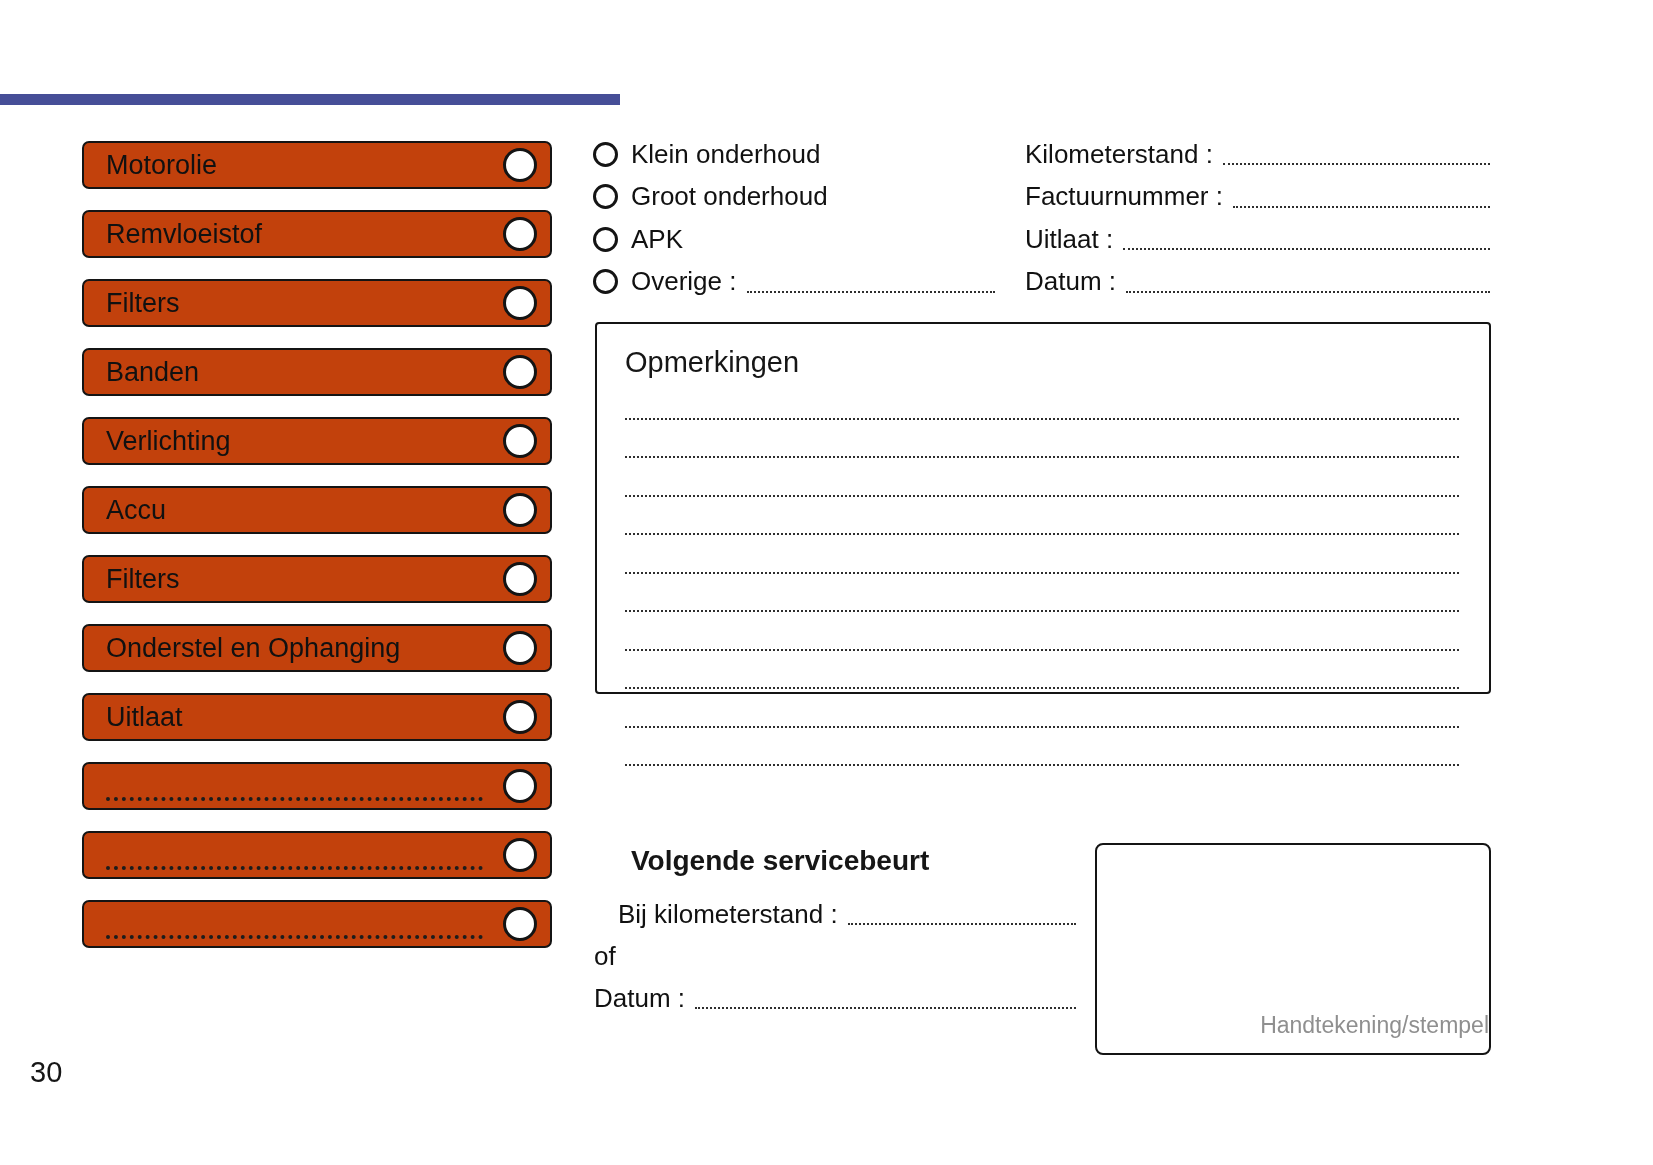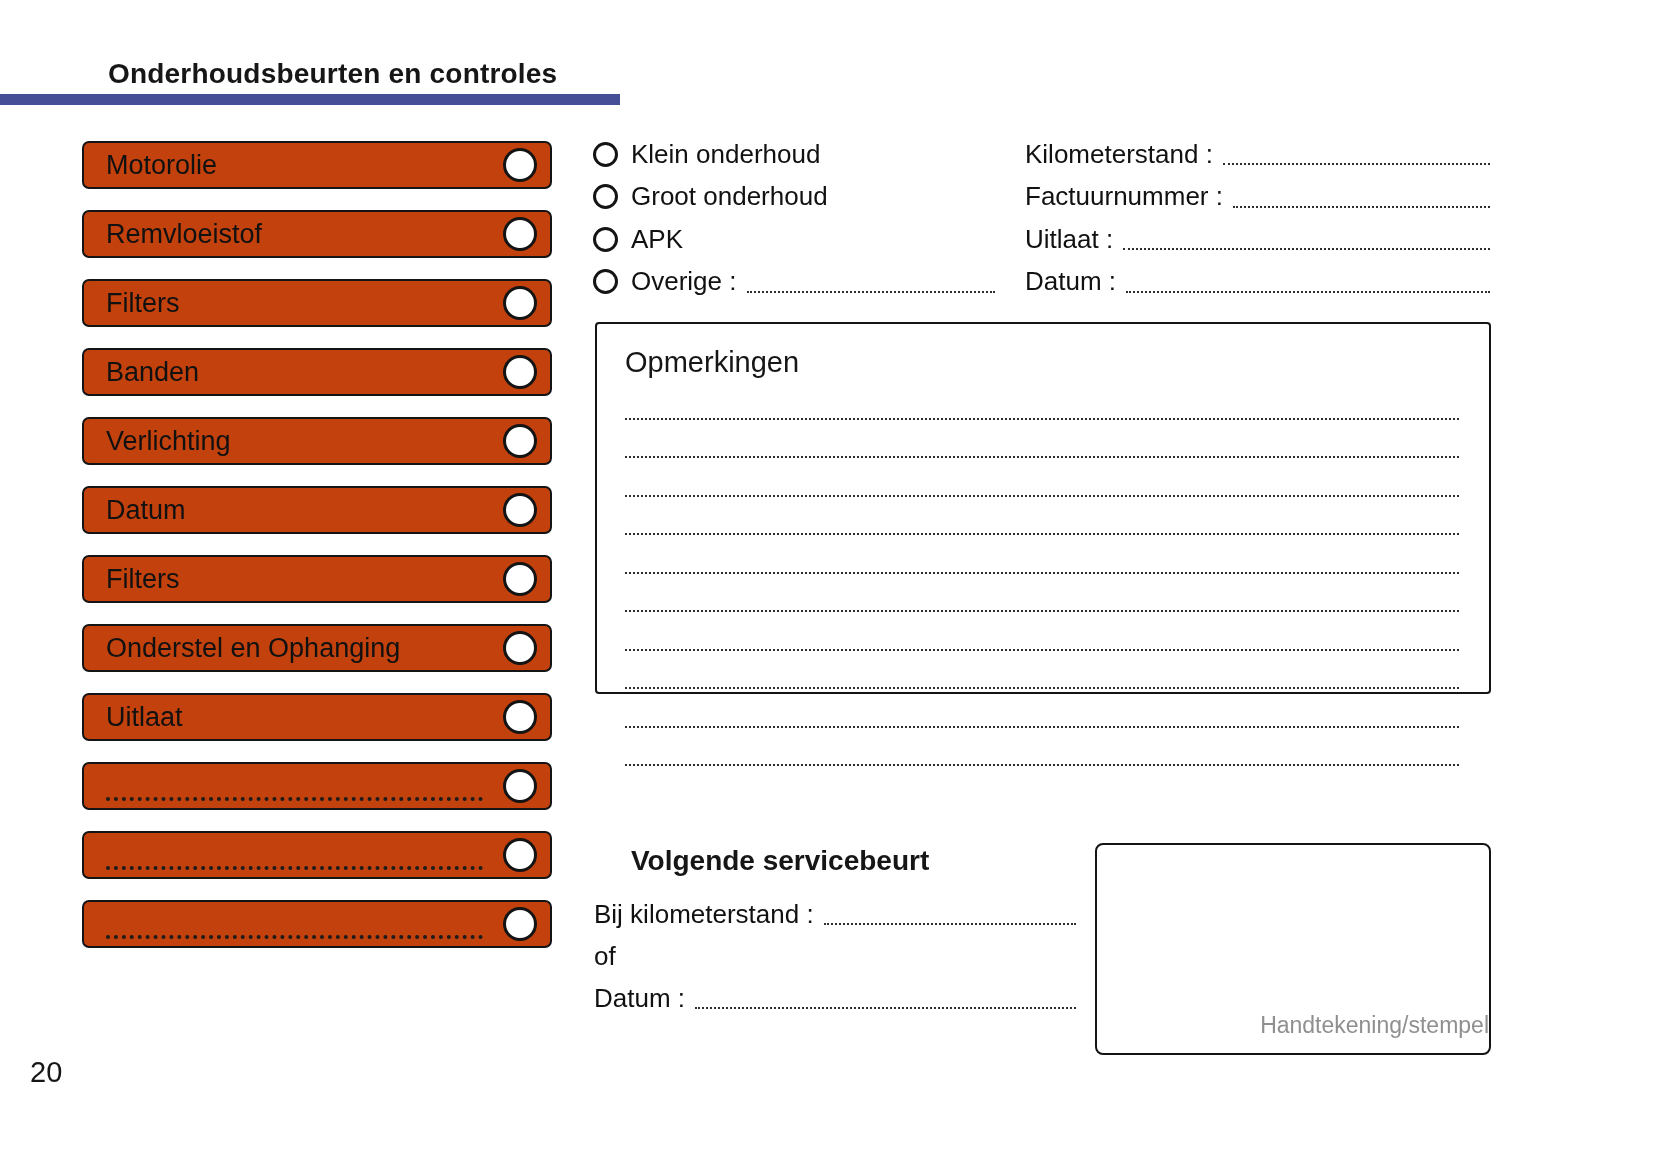--- a/index.html
+++ b/index.html
@@ -32,35 +32,34 @@
   
   .remarks-box { position:absolute; left:595px; top:322px; width:896px; height:372px; border:2.5px solid #141414; border-radius:4px; padding:22px 30px 0 28px; background:#fff; }
   .remarks-title { font-size:29px; color:#161616; }
   .remark-lines { margin-top:2px; }
   .remark-line { height:38.5px; border-bottom:2px dotted #2e2e2e; }
 
   
   .next-service { position:absolute; left:594px; top:845px; width:482px; }
   .ns-title { font-size:28px; font-weight:bold; color:#161616;margin-left:37px; }
   .ns-row { display:flex; align-items:center; height:42px; }
-  .ns-row.first { margin-top:16px; }
+  .ns-row.first { margin-top:16px;margin-left:24px; }
   .ns-row .label { font-size:26px; white-space:nowrap; }
 
   
   .signature-box { position:absolute; left:1095px; top:843px; width:396px; height:212px; border:2.5px solid #141414; border-radius:8px; background:#fff; }
   .signature-label { position:absolute; left:0; right:0; bottom:14px; text-align:right; font-size:23px; color:#8f8f8f; }
 
   .page-number { position:absolute; left:30px; top:1056px; font-size:29px; color:#161616; }
 </style>
 </head>
 <body>
 
 <div class="page">
 
-  <div class="title">Onderhoudsbeurten en controles</div>
   <div class="accent-bar" style="background: rgb(70, 78, 151);"></div>
 
   <div class="checklist">
     <div class="check-item">
       <span class="label">Motorolie</span>
       <span class="circle"></span>
     </div>
     <div class="check-item">
       <span class="label">Remvloeistof</span>
       <span class="circle"></span>
@@ -71,21 +70,21 @@
     </div>
     <div class="check-item">
       <span class="label">Banden</span>
       <span class="circle"></span>
     </div>
     <div class="check-item">
       <span class="label">Verlichting</span>
       <span class="circle"></span>
     </div>
     <div class="check-item">
-      <span class="label">Datum</span>
+      <span class="label">Accu</span>
       <span class="circle"></span>
     </div>
     <div class="check-item">
       <span class="label">Filters</span>
       <span class="circle"></span>
     </div>
     <div class="check-item">
       <span class="label">Onderstel en Ophanging</span>
       <span class="circle"></span>
     </div>
@@ -174,15 +173,15 @@
     <div class="ns-row">
       <span class="label">Datum :</span>
       <span class="line-fill"></span>
     </div>
   </div>
 
   <div class="signature-box">
     <div class="signature-label">Handtekening/stempel</div>
   </div>
 
-  <div class="page-number">20</div>
+  <div class="page-number">30</div>
 
 </div>
 
 </body></html>

